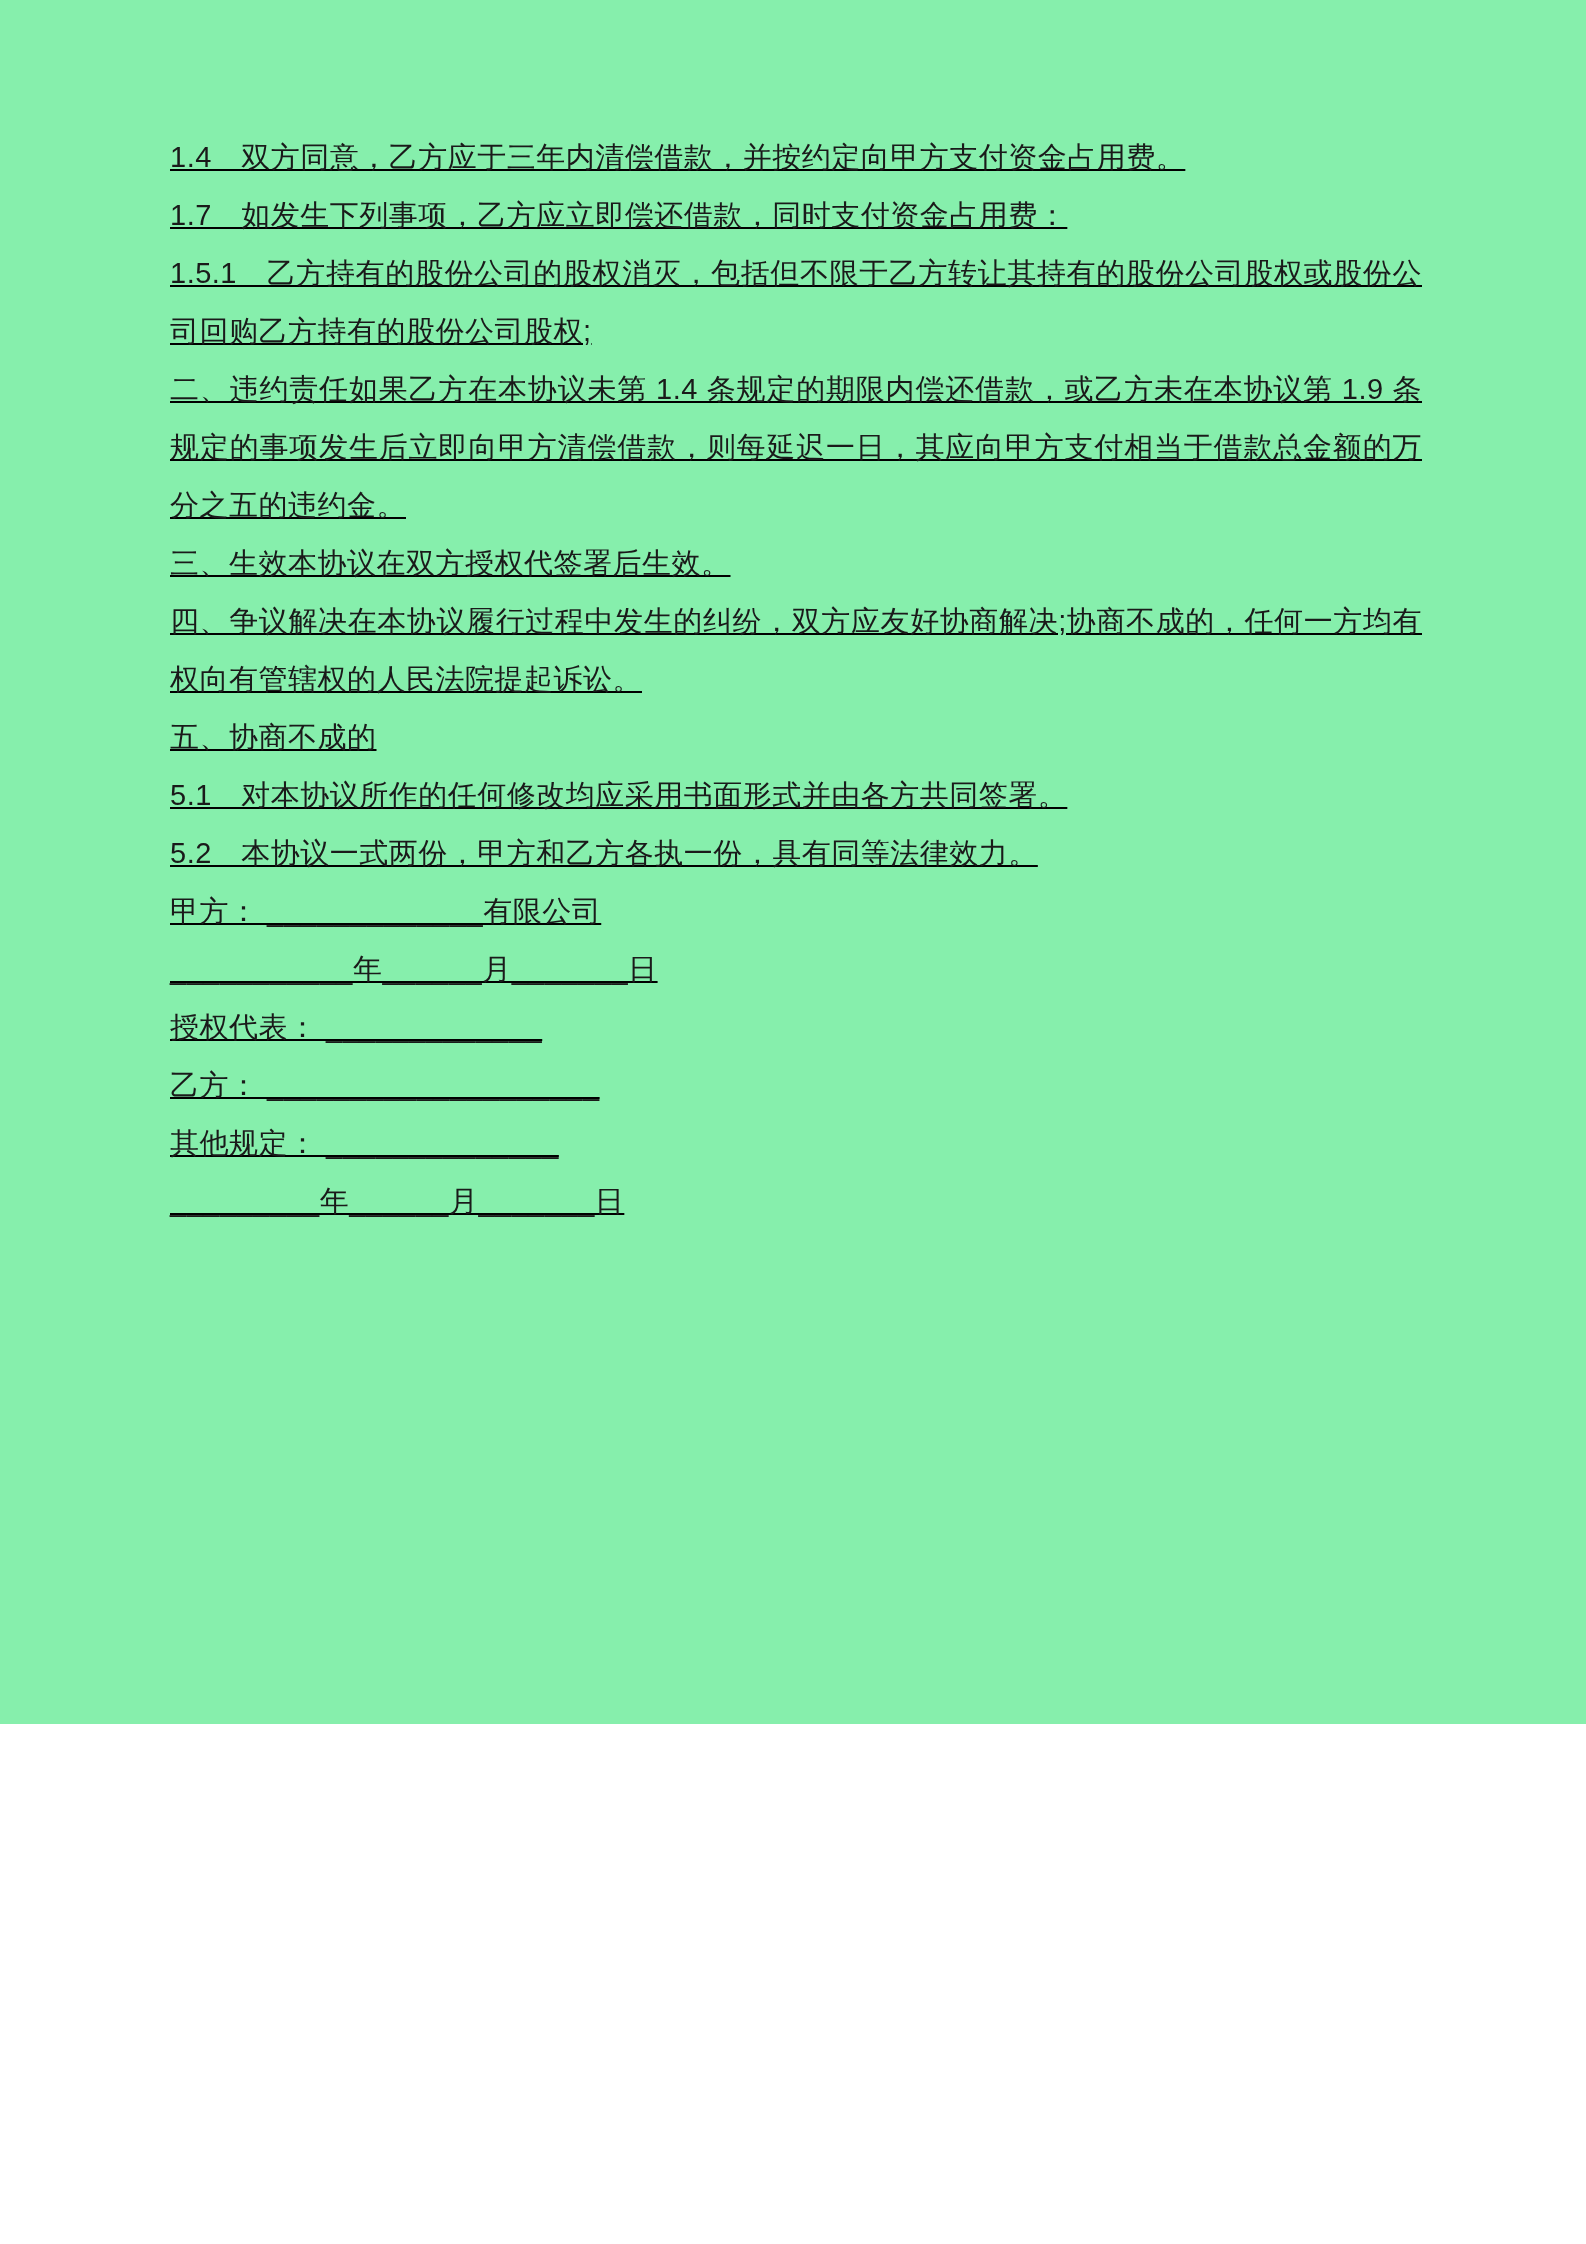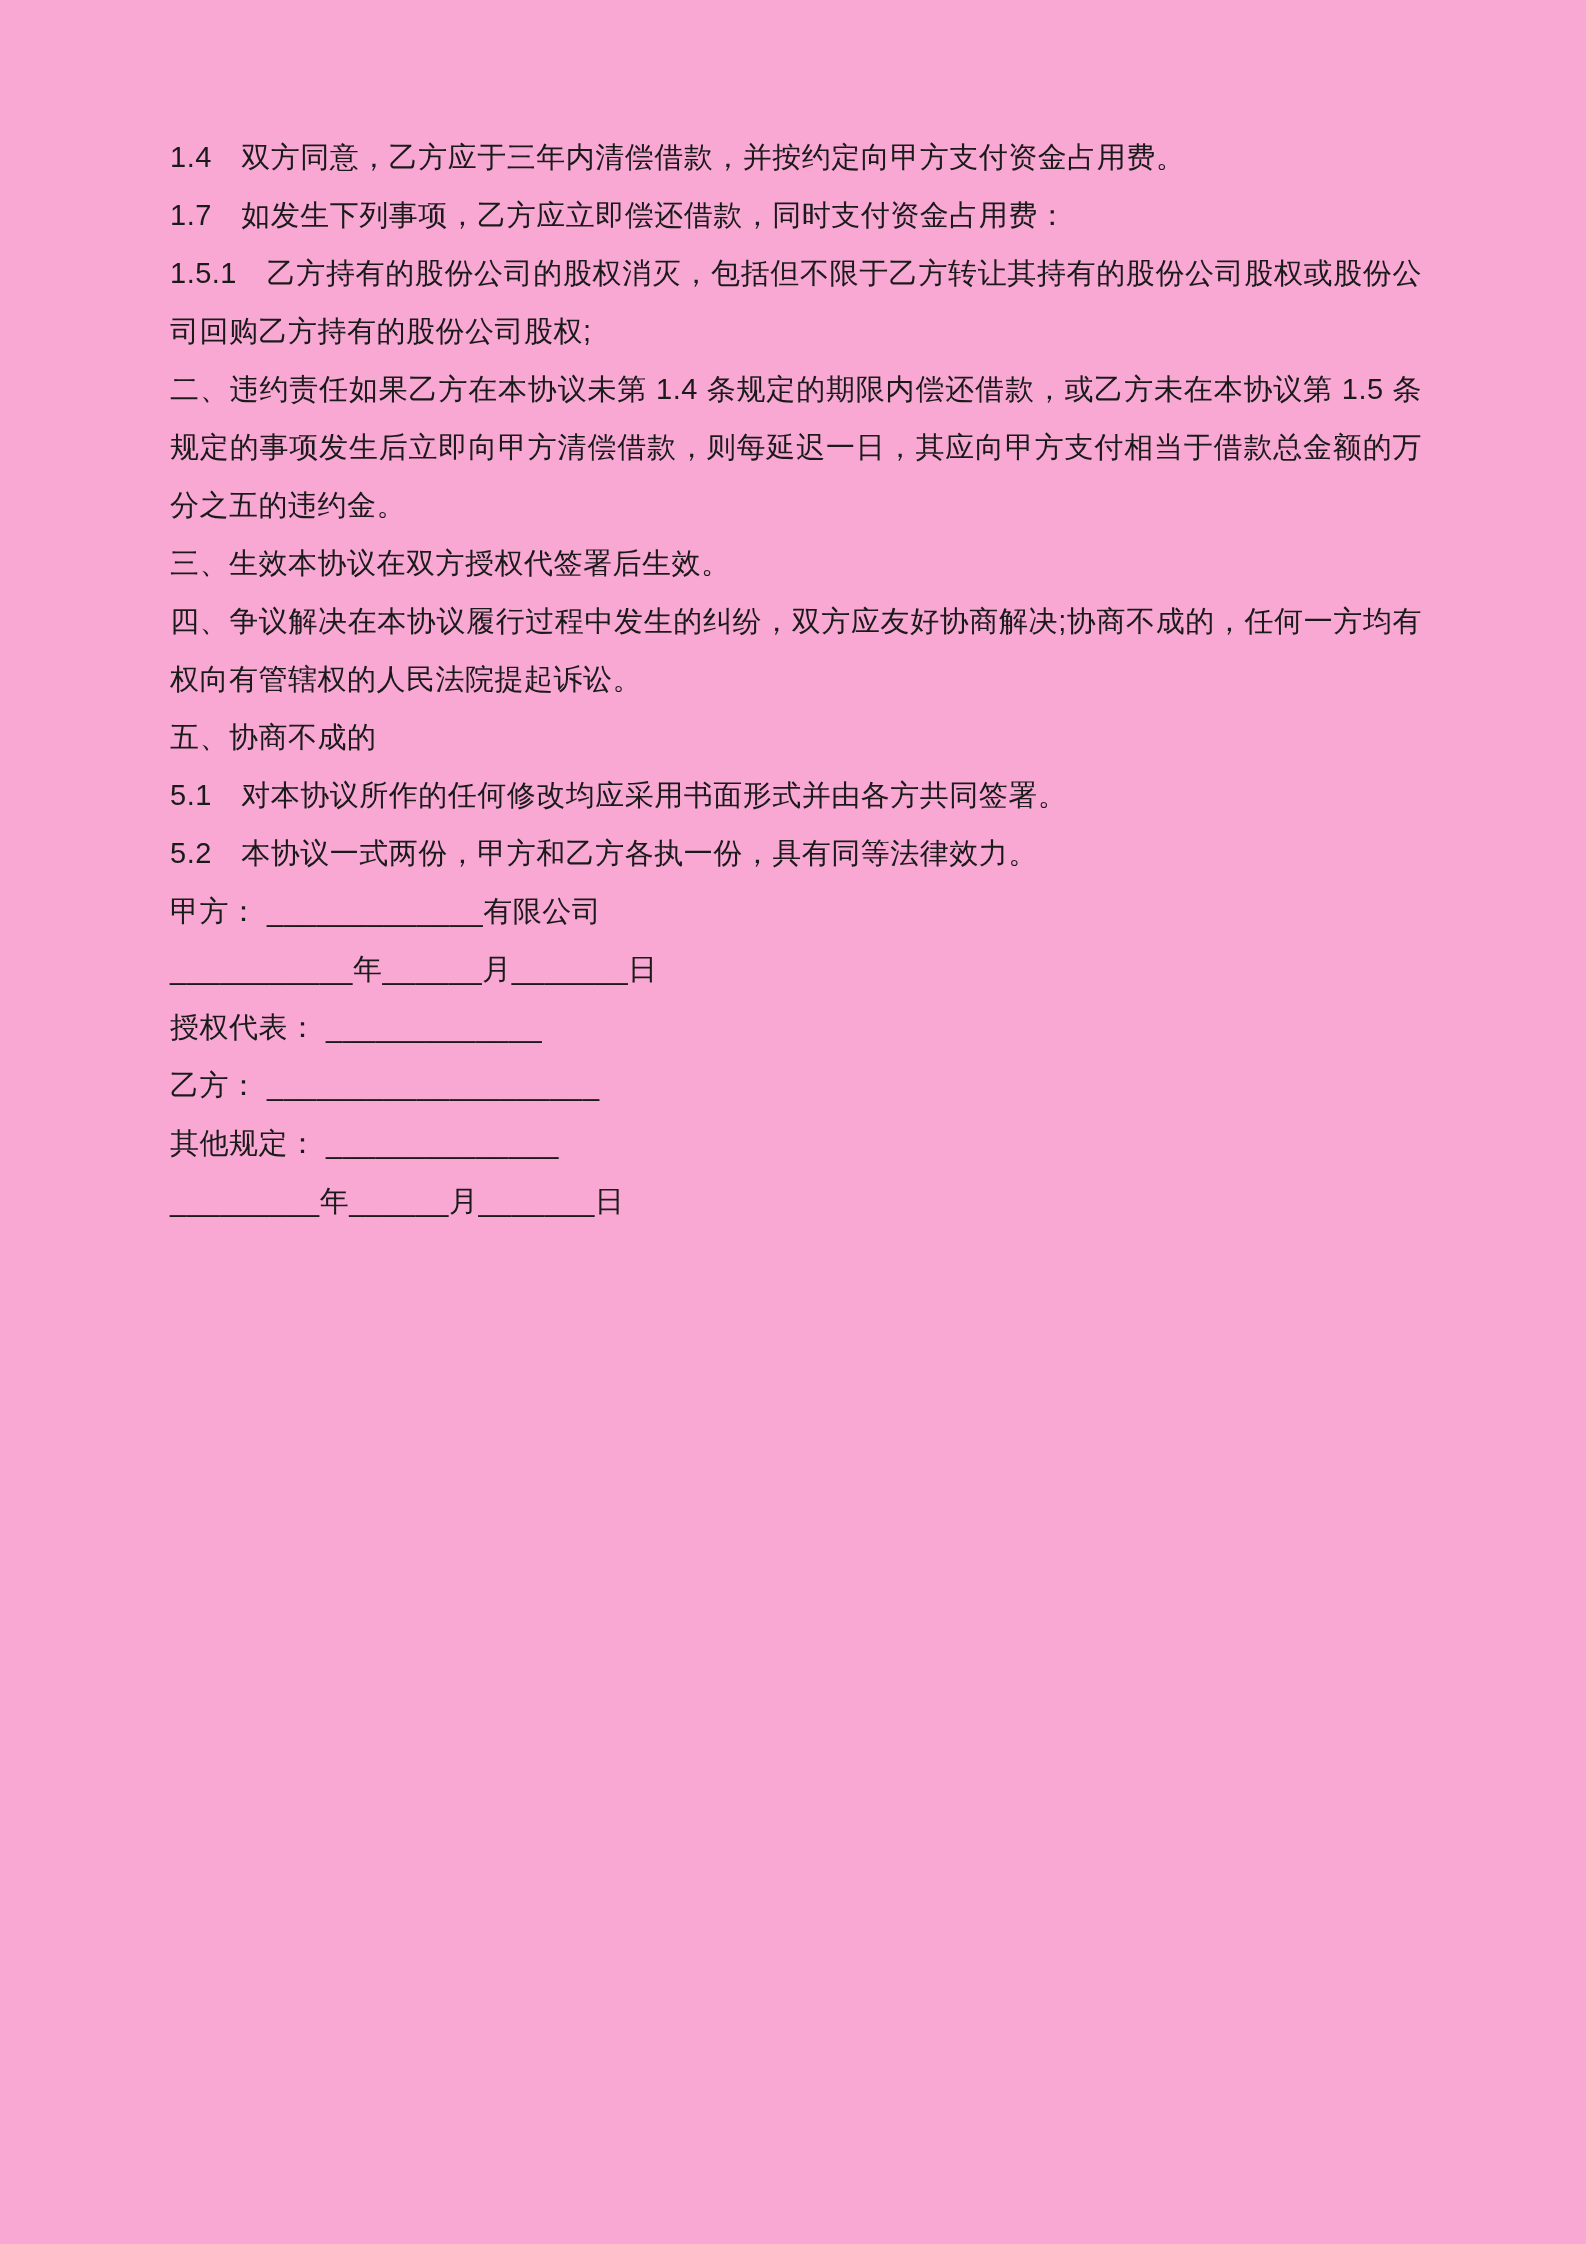--- a/index.html
+++ b/index.html
@@ -4,23 +4,24 @@
 <style>
   * { margin: 0; padding: 0; box-sizing: border-box; }
   html, body { background: #ffffff; }
   body {
     width: 1586px;
     font-family: "Liberation Sans", "DejaVu Sans", sans-serif;
   }
   .page {
     position: relative;
     width: 1586px;
-    height: 2244px;
-    background: #f9a8d4;
+    height: 1724px;
+    background: #86efac;
     overflow: hidden;
+    text-decoration: underline;
   }
   .content {
     padding: 128px 164px 0 170px;
     color: #1a1a1a;
     font-size: 29px;
     line-height: 58px;
     letter-spacing: 0.5px;
   }
   .para {
     text-align: justify;
@@ -39,21 +40,21 @@
 <div class="page">
   <div class="content">
 
     <p class="para">1.4　双方同意，乙方应于三年内清偿借款，并按约定向甲方支付资金占用费。</p>
 
     <p class="para">1.7　如发生下列事项，乙方应立即偿还借款，同时支付资金占用费：</p>
 
     <p class="para">1.5.1　乙方持有的股份公司的股权消灭，包括但不限于乙方转让其持有的股份公司股权或股份公司回购乙方持有的股份公司股权;</p>
 
 
-    <p class="para">二、违约责任如果乙方在本协议未第 1.4 条规定的期限内偿还借款，或乙方未在本协议第 1.5 条规定的事项发生后立即向甲方清偿借款，则每延迟一日，其应向甲方支付相当于借款总金额的万分之五的违约金。</p>
+    <p class="para">二、违约责任如果乙方在本协议未第 1.4 条规定的期限内偿还借款，或乙方未在本协议第 1.9 条规定的事项发生后立即向甲方清偿借款，则每延迟一日，其应向甲方支付相当于借款总金额的万分之五的违约金。</p>
 
     <p class="para">三、生效本协议在双方授权代签署后生效。</p>
 
     <p class="para">四、争议解决在本协议履行过程中发生的纠纷，双方应友好协商解决;协商不成的，任何一方均有权向有管辖权的人民法院提起诉讼。</p>
 
     <p class="para">五、协商不成的</p>
 
     <p class="para">5.1　对本协议所作的任何修改均应采用书面形式并由各方共同签署。</p>
 
     <p class="para">5.2　本协议一式两份，甲方和乙方各执一份，具有同等法律效力。</p>

